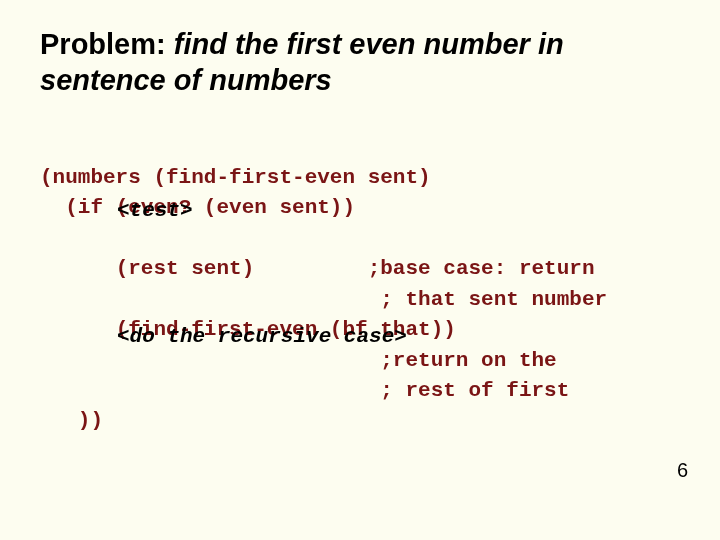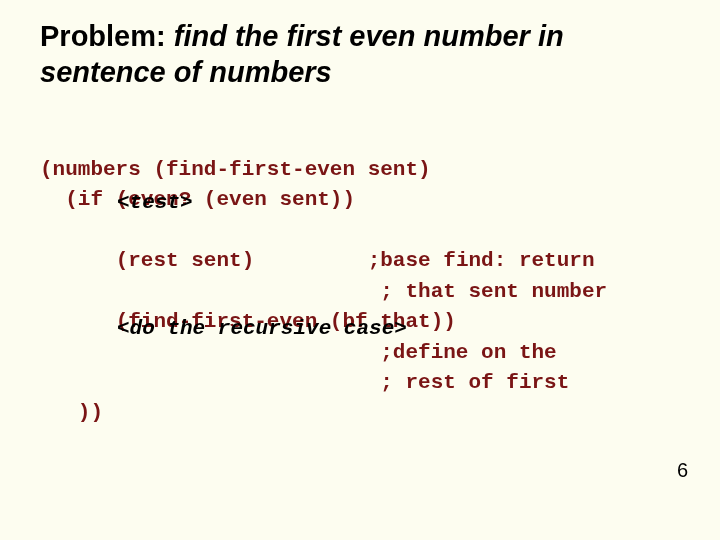--- a/index.html
+++ b/index.html
@@ -9,21 +9,21 @@
     height: 540px;
     background: #fdfdf0;
     font-family: Arial, Helvetica, sans-serif;
     overflow: hidden;
   }
   .slide {
     position: relative;
     width: 720px;
     height: 500px;
     box-sizing: border-box;
-    padding: 18px 40px 0 40px;
+    padding: 26px 40px 0 40px;
   }
   .title {
     font-size: 29px;
     line-height: 1.25;
     color: #000;
     margin: 0 0 34px 0;
   }
   .title .roman {
     font-style: normal;
   }
@@ -65,22 +65,22 @@
 <div class="slide">
 
   <h1 class="title">
     <span class="roman">Problem: </span><span class="italic">find the first even number in sentence of numbers</span>
   </h1>
 
   <div class="code">
 <span>(numbers (find-first-even sent)</span>
 <span style="position:relative"><span>  (if </span><span>(even? (even sent))</span><span class="ov italic" style="left:77px;top:0">&lt;test&gt;</span></span>
 
-<span style="position:relative"><span>      </span><span>(rest sent)</span><span>         ;base find: return</span></span>
+<span style="position:relative"><span>      </span><span>(rest sent)</span><span>         ;base case: return</span></span>
 <span>                           ; that sent number</span>
 <span style="position:relative"><span>      </span><span>(find-first-even (bf that))</span><span class="ov italic" style="left:77px;top:4px">&lt;do the recursive case&gt;</span></span>
-<span>                           ;define on the</span>
+<span>                           ;return on the</span>
 <span>                           ; rest of first</span>
 <span>   ))</span>
   </div>
 
   <div class="pagenum">6</div>
 </div>
 
 </body></html>

